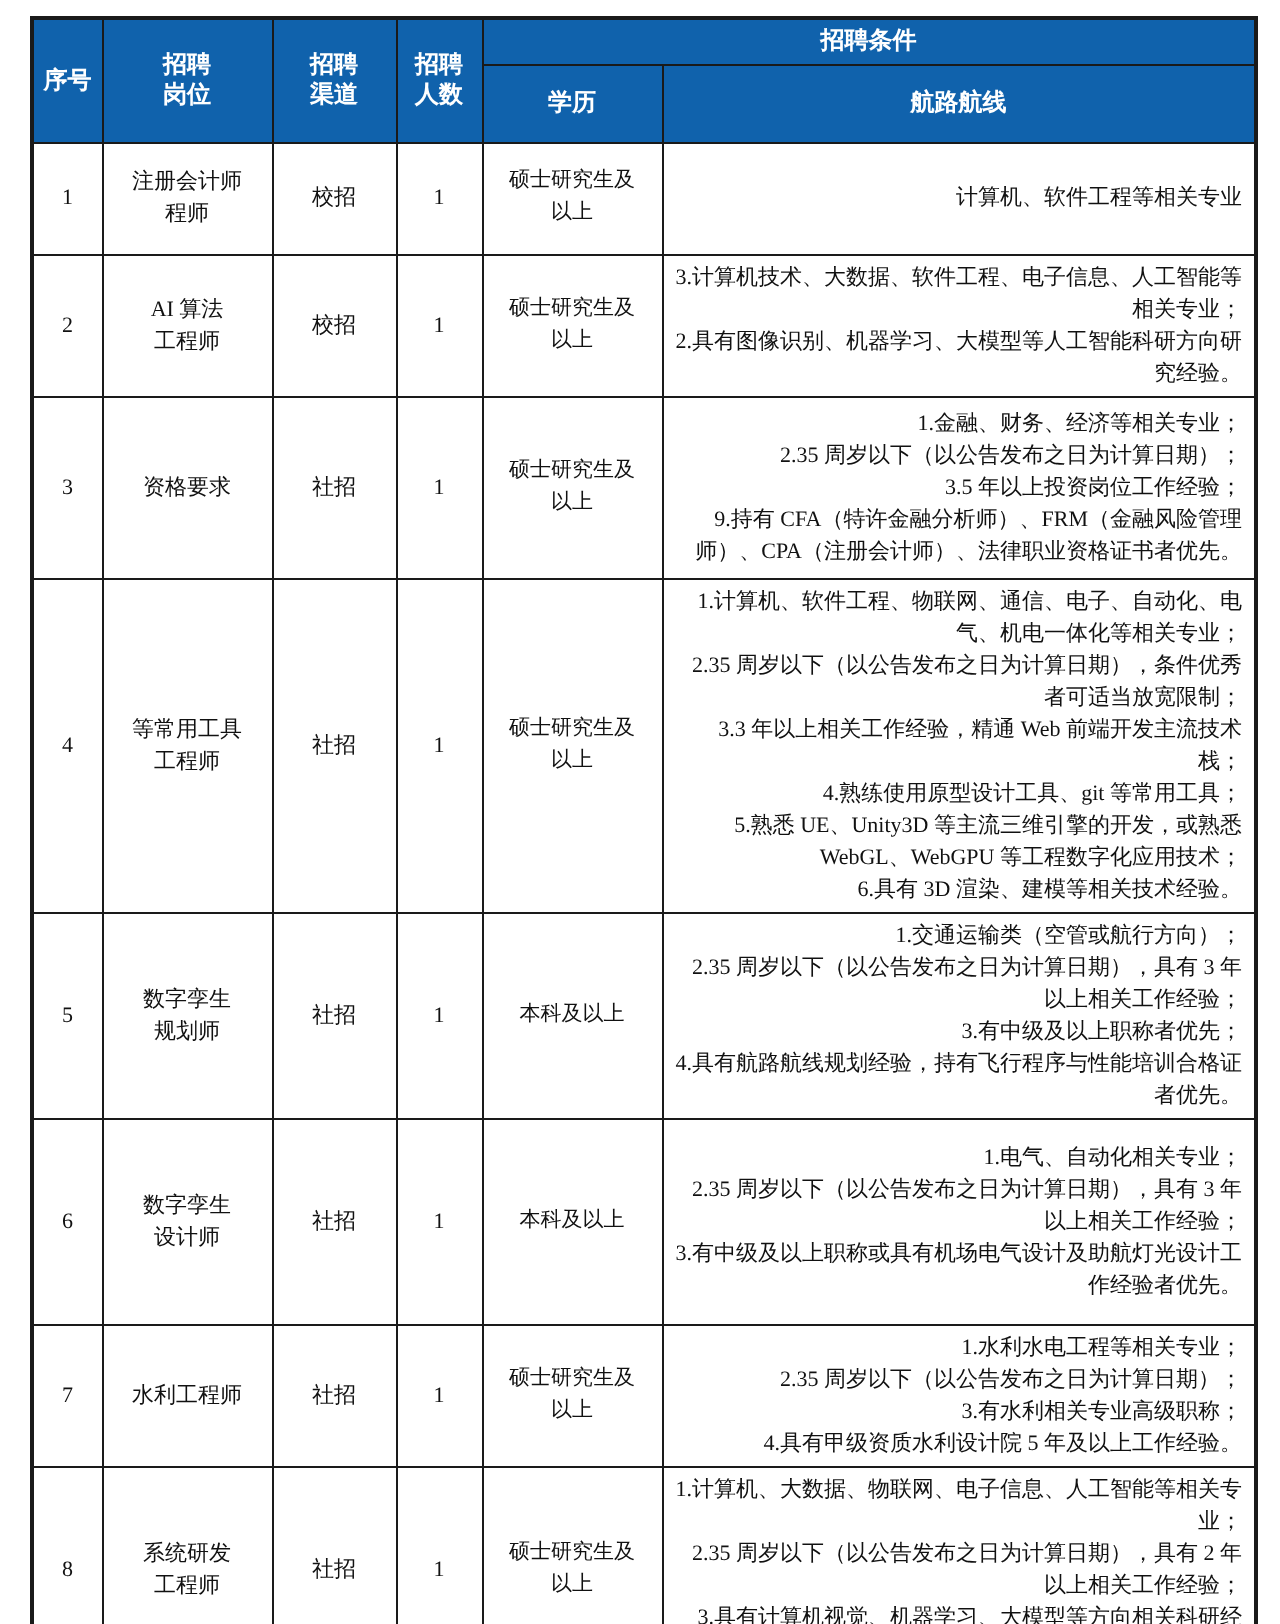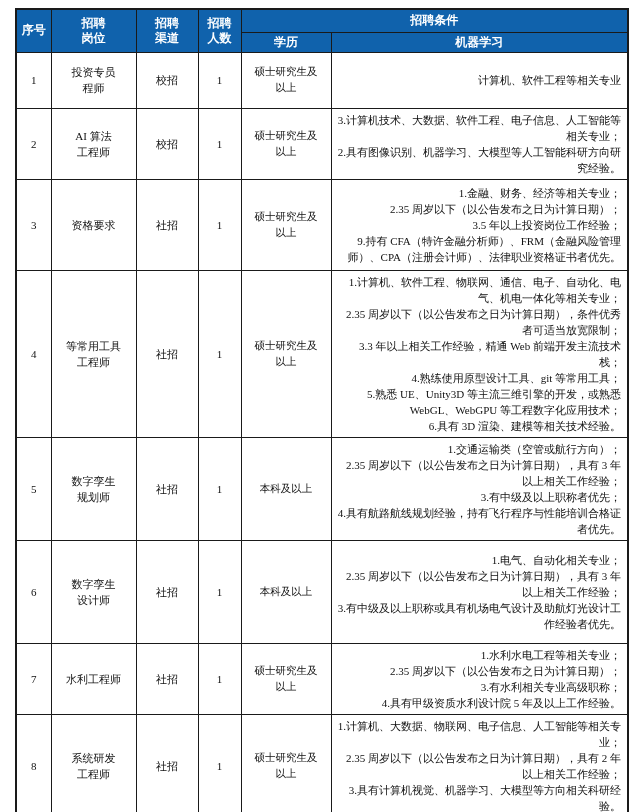--- a/index.html
+++ b/index.html
@@ -47,21 +47,21 @@
   }
   table.recruit td.req {
     text-align: right;
     padding: 3px 6px 3px 6px;
   }
   table.recruit td.edu {
     font-size: 10.5px;
     margin-top: 40px;
   }
   thead tr:nth-child(1) { height: 23px; }
-  thead tr:nth-child(2) { height: 20px; }
+  thead tr:nth-child(2) { height: 39px; }
   tbody tr:nth-child(1) { height: 56px; }
   tbody tr:nth-child(2) { height: 70px; }
   tbody tr:nth-child(3) { height: 91px; }
   tbody tr:nth-child(4) { height: 158px; }
   tbody tr:nth-child(5) { height: 100px; }
   tbody tr:nth-child(6) { height: 103px; }
   tbody tr:nth-child(7) { height: 65px; }
   tbody tr:nth-child(8) { height: 105px; }
 </style>
 </head>
@@ -83,27 +83,27 @@
         <th rowspan="2">招聘
 岗位</th>
         <th rowspan="2">招聘
 渠道</th>
         <th rowspan="2">招聘
 人数</th>
         <th colspan="2">招聘条件</th>
       </tr>
       <tr>
         <th>学历</th>
-        <th>机器学习</th>
+        <th>航路航线</th>
       </tr>
     </thead>
     <tbody>
       <tr>
         <td>1</td>
-        <td>投资专员
+        <td>注册会计师
 程师</td>
         <td>校招</td>
         <td>1</td>
         <td class="edu">硕士研究生及
 以上</td>
         <td class="req">计算机、软件工程等相关专业</td>
       </tr>
       <tr>
         <td>2</td>
         <td>AI 算法

